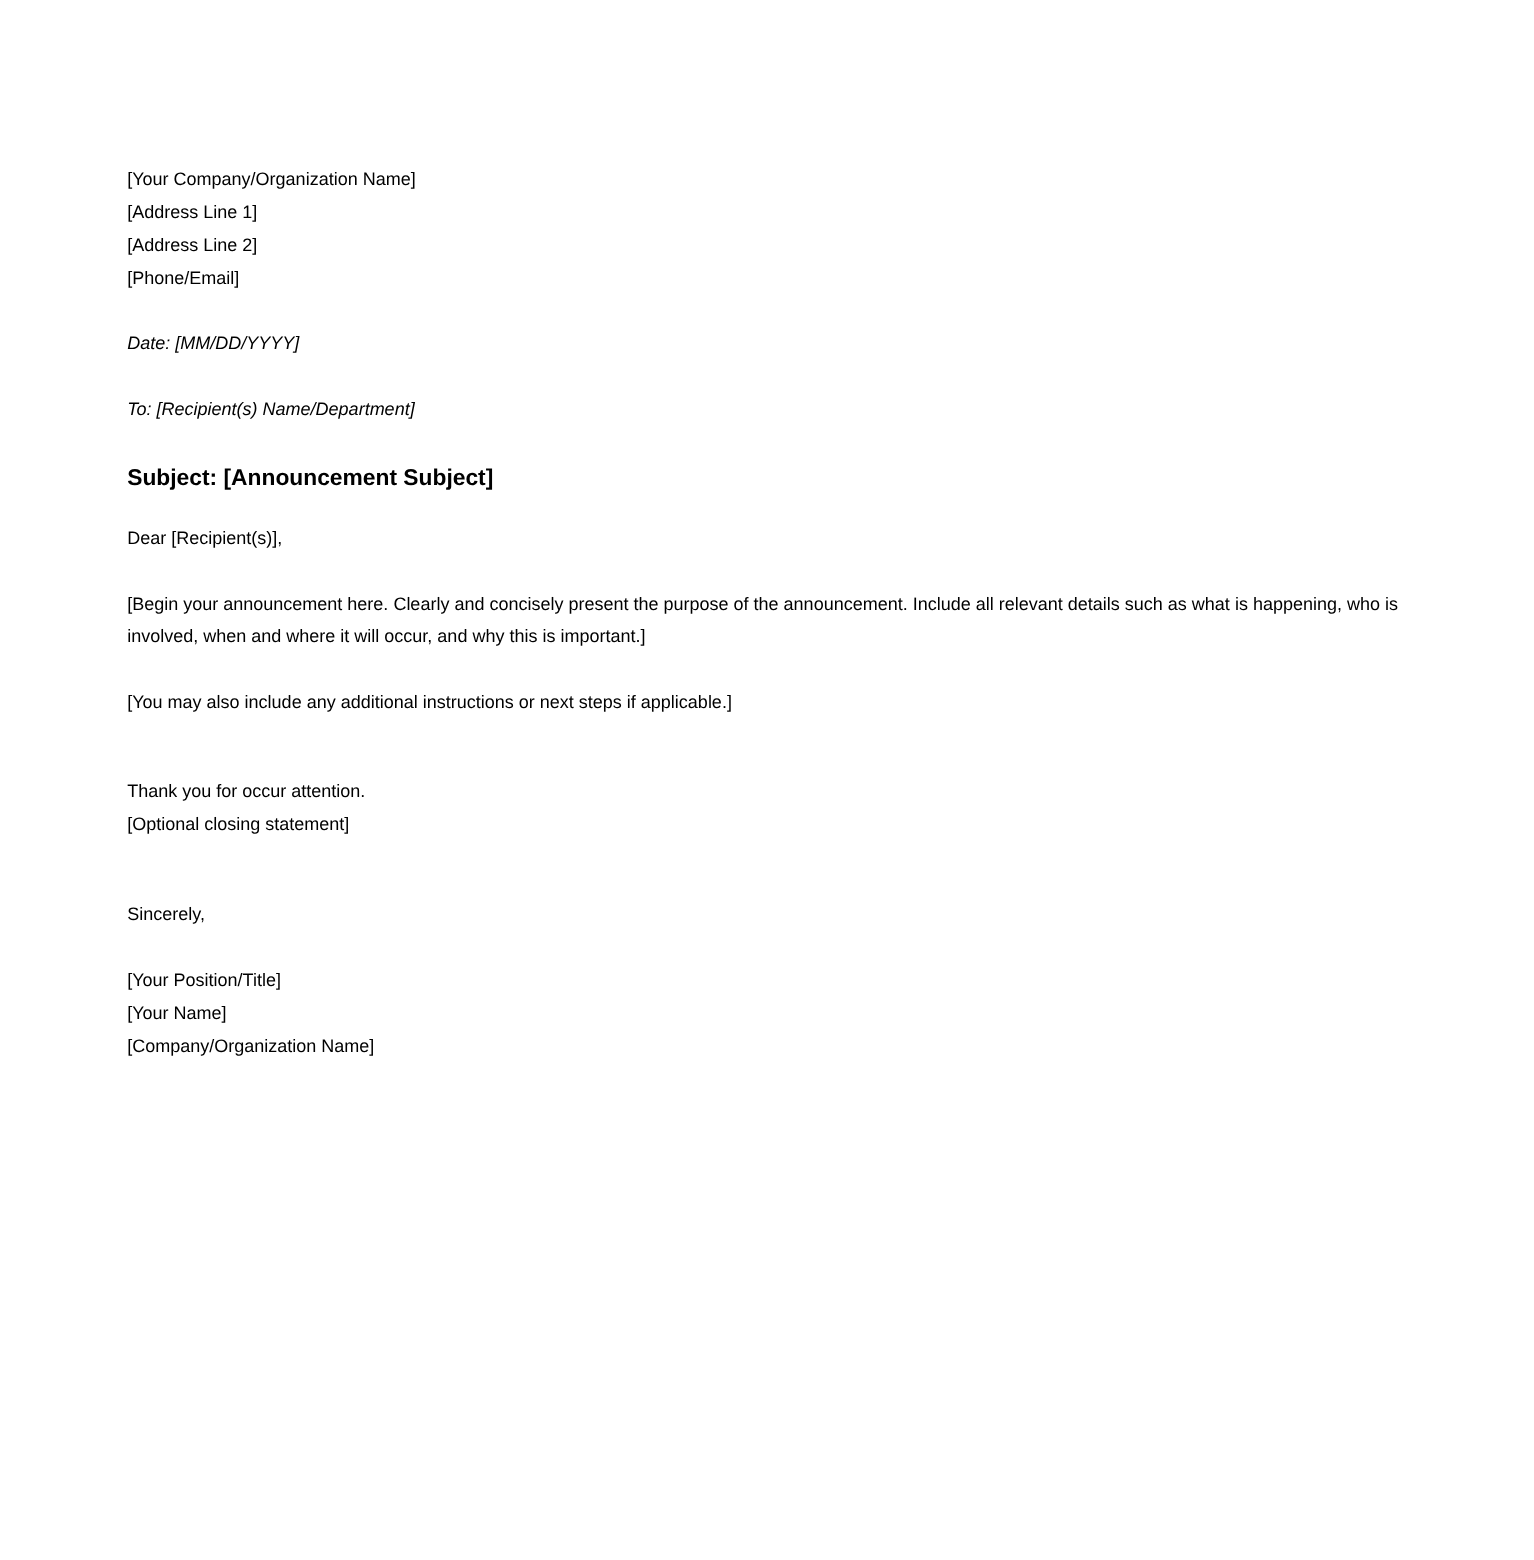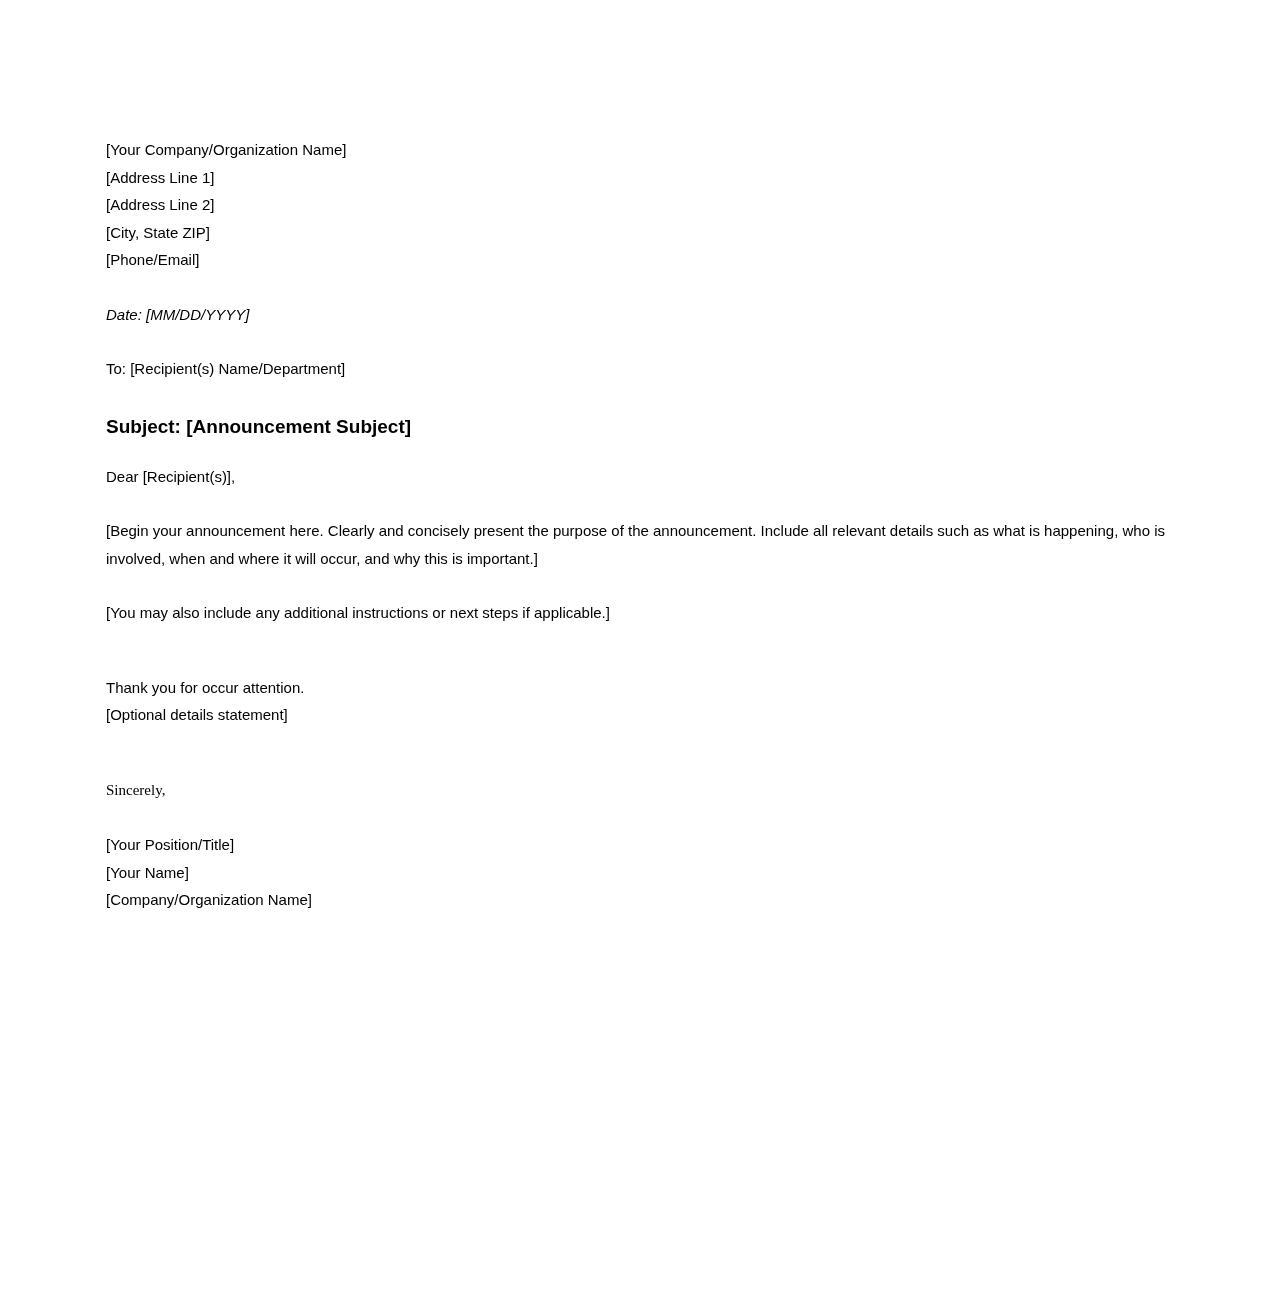--- a/index.html
+++ b/index.html
@@ -23,62 +23,61 @@
     margin-top: 36px;
   }
   .page p {
     margin: 0;
     font-size: 15px;
     line-height: 27.5px;
     font-weight: 400;
   }
   .sender-block p { margin: 0; }
   .date-line       { margin-top: 27px !important; font-style: italic; }
-  .to-line         { margin-top: 27px !important; }
+  .to-line         { margin-top: 27px !important; font-style: italic; }
   .subject-heading {
     margin: 29px 0 21px 0;
     font-size: 19px;
     line-height: 30px;
     font-weight: 700;
   }
   .salutation      { margin-top: 0 !important; }
   .body-para-1     { margin-top: 27px !important; max-width: 1066px; }
   .body-para-2     { margin-top: 27px !important; max-width: 1066px; }
   .closing-block   { margin-top: 47px; }
-  .signoff-line    { margin-top: 48px !important; font-family: Liberation Serif, serif; }
+  .signoff-line    { margin-top: 48px !important; }
   .signature-block { margin-top: 27px; }
 </style>
 </head>
 <body>
 
 <div class="page">
 
   <div class="sender-block">
     <p>[Your Company/Organization Name]</p>
     <p>[Address Line 1]</p>
     <p>[Address Line 2]</p>
-    <p>[City, State ZIP]</p>
     <p>[Phone/Email]</p>
   </div>
 
   <p class="date-line">Date: [MM/DD/YYYY]</p>
 
   <p class="to-line">To: [Recipient(s) Name/Department]</p>
 
   <h2 class="subject-heading">Subject: [Announcement Subject]</h2>
 
   <p class="salutation">Dear [Recipient(s)],</p>
 
   <p class="body-para-1">[Begin your announcement here. Clearly and concisely present the purpose of the announcement. Include all relevant details such as what is happening, who is involved, when and where it will occur, and why this is important.]</p>
 
   <p class="body-para-2">[You may also include any additional instructions or next steps if applicable.]</p>
 
   <div class="closing-block">
     <p>Thank you for occur attention.</p>
-    <p>[Optional details statement]</p>
+    <p>[Optional closing statement]</p>
   </div>
 
   <p class="signoff-line">Sincerely,</p>
 
   <div class="signature-block">
     <p>[Your Position/Title]</p>
     <p>[Your Name]</p>
     <p>[Company/Organization Name]</p>
   </div>
 

